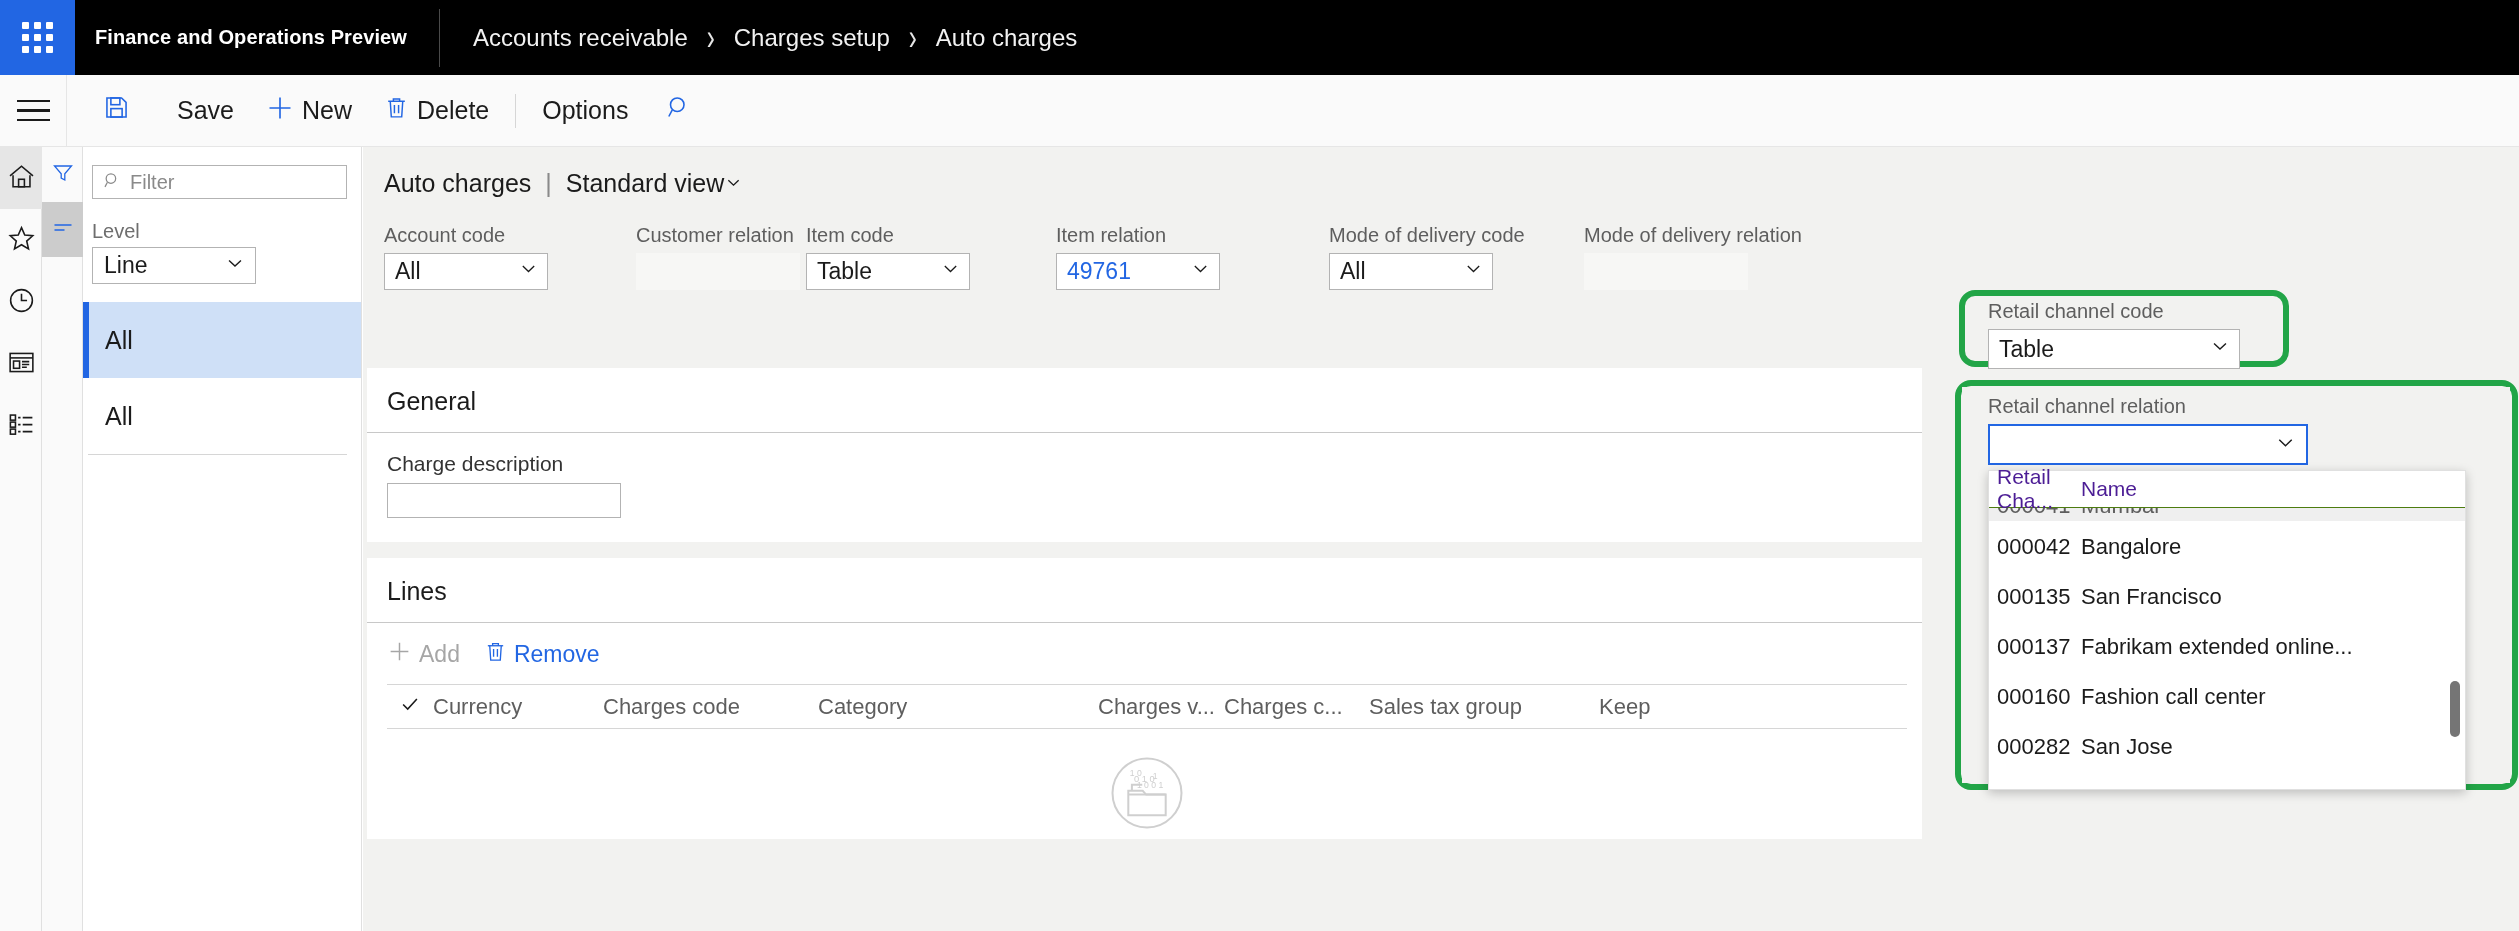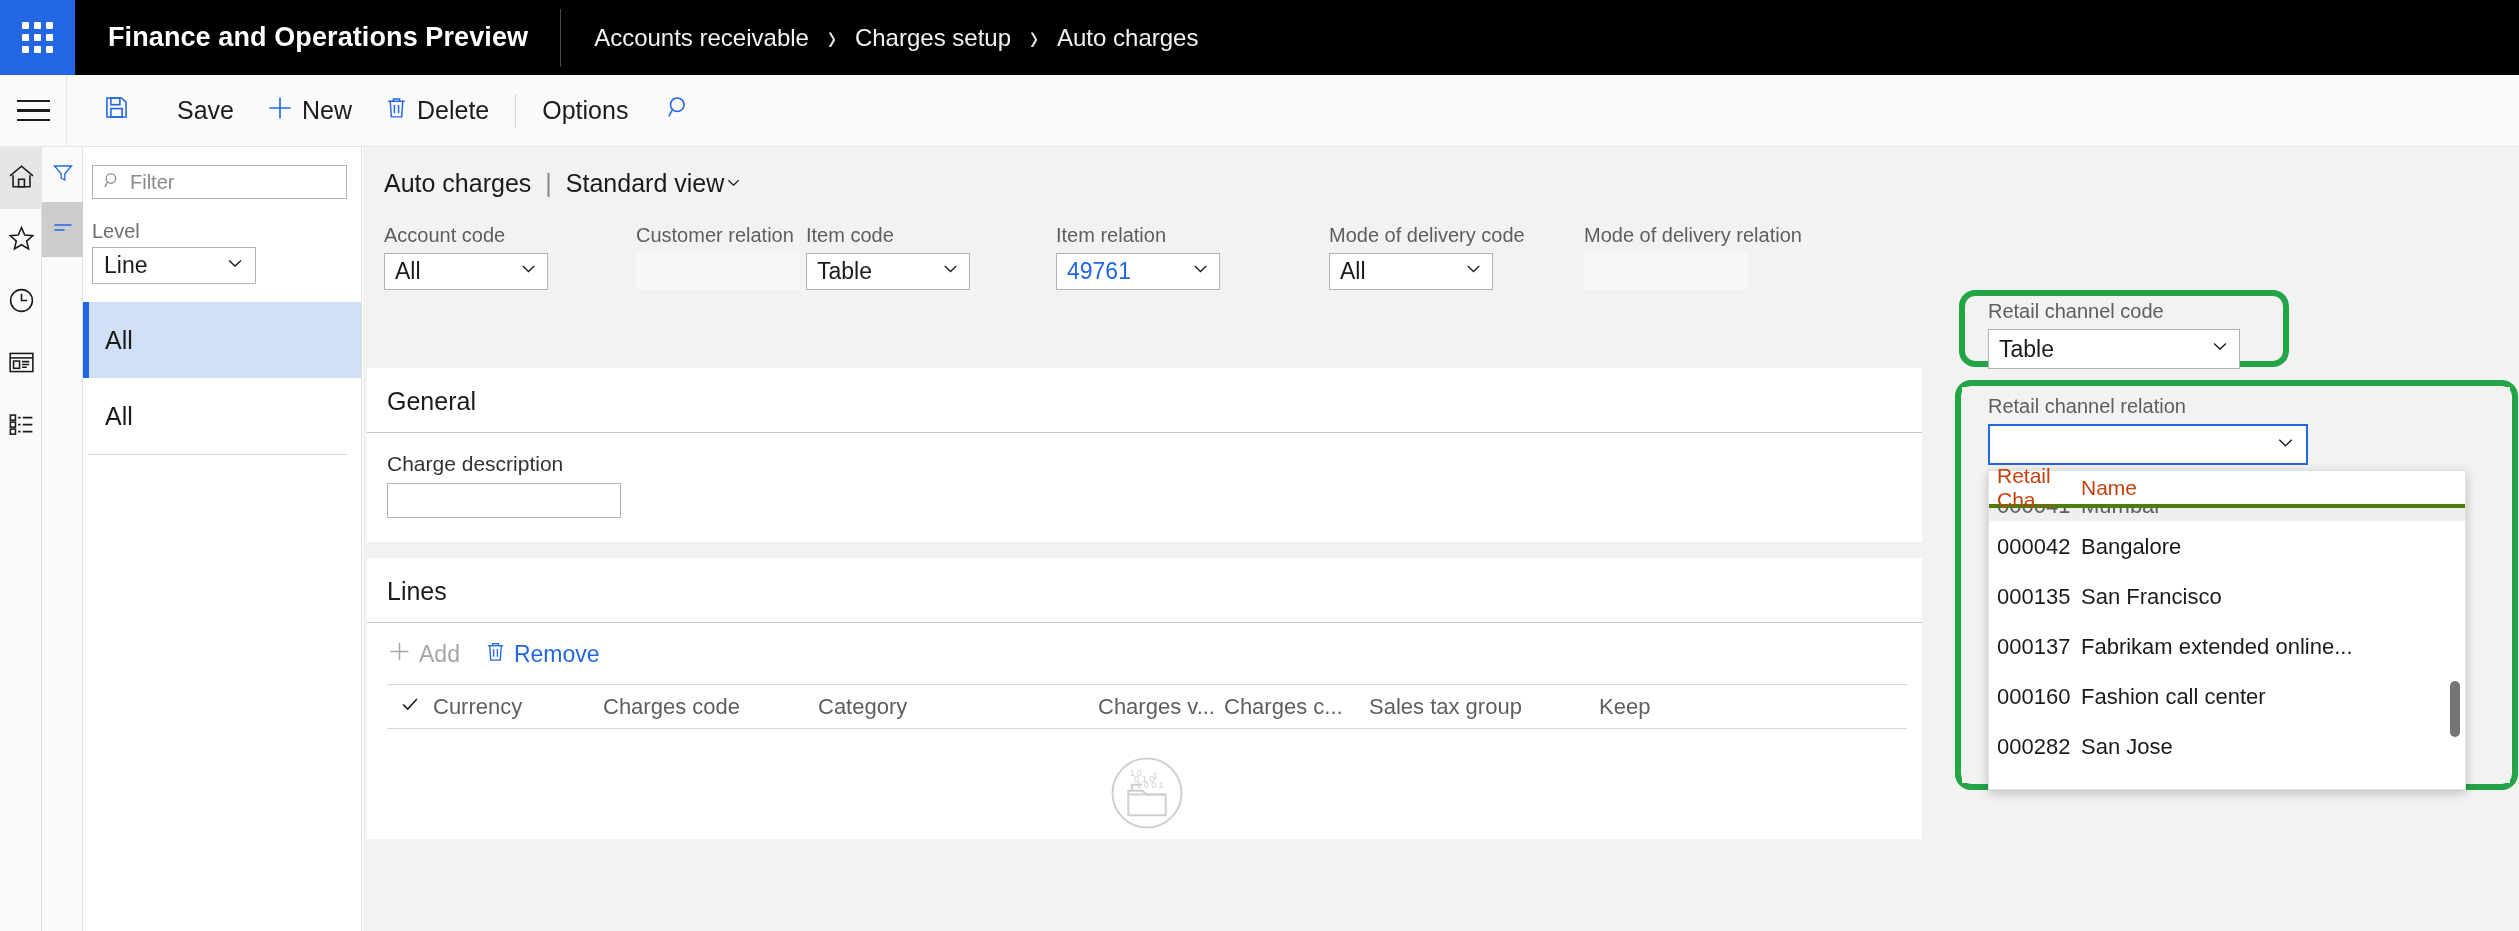--- a/index.html
+++ b/index.html
@@ -22,22 +22,22 @@
     width: 75px; height: 75px; background: #2266e3;
     display: flex; align-items: center; justify-content: center;
     flex: 0 0 75px; cursor: pointer;
   }
   .waffle-grid {
     display: grid; grid-template-columns: repeat(3, 7px);
     grid-template-rows: repeat(3, 7px); gap: 5px;
   }
   .waffle-grid i { display: block; width: 7px; height: 7px; background: #fff; border-radius: 1px; }
   .app-title {
-    font-size: 27px; font-weight: 600; color: #ffffff;
-    padding: 0 32px 0 33px; letter-spacing: .1px;
+    font-size: 20px; font-weight: 600; color: #ffffff;
+    padding: 0 32px 0 20px; letter-spacing: .1px;
     white-space: nowrap;
   }
   .topdiv { width: 1px; height: 58px; background: #4a4a4a; }
   .breadcrumb {
     display: flex; align-items: center; gap: 0;
     padding-left: 33px; font-size: 24px; color: #f2f2f2; white-space: nowrap;
   }
   .breadcrumb .crumb { cursor: pointer; }
   .breadcrumb .sep {
     font-size: 24px; color: #e6e6e6; padding: 0 19px; font-weight: 300;
@@ -193,21 +193,21 @@
     width: 320px; height: 41px; border: 2px solid #2266e3; background: #ffffff;
     display: flex; align-items: center; justify-content: flex-end; padding-right: 9px; cursor: pointer;
   }
 
   .rcr-popup {
     width: 320px; background: #ffffff;
     box-shadow: 0 3px 10px rgba(0,0,0,.22); border: 1px solid #e0e0e0;
   }
   .rcr-head {
     display: flex; height: 37px; align-items: center;
-    font-size: 21px; color: #c2410c; border-bottom: 4px solid #4d7c0f;
+    font-size: 21px; color: #4c1d95; border-bottom: 1px solid #4d7c0f;
   }
   .rcr-row {
     display: flex; height: 30px; align-items: center; font-size: 22px; color: #1b1b1b; cursor: pointer; justify-content: center;
   }
   .rcr-row.clipped { color: #5e5e5e; }
   .rcr-c1 { width: 92px; padding-left: 8px; }
   .rcr-c2 { flex: 1; }
   .rcr-scroll {
     position: absolute; right: 5px; width: 10px; border-radius: 5px; background: #757575;
   }

